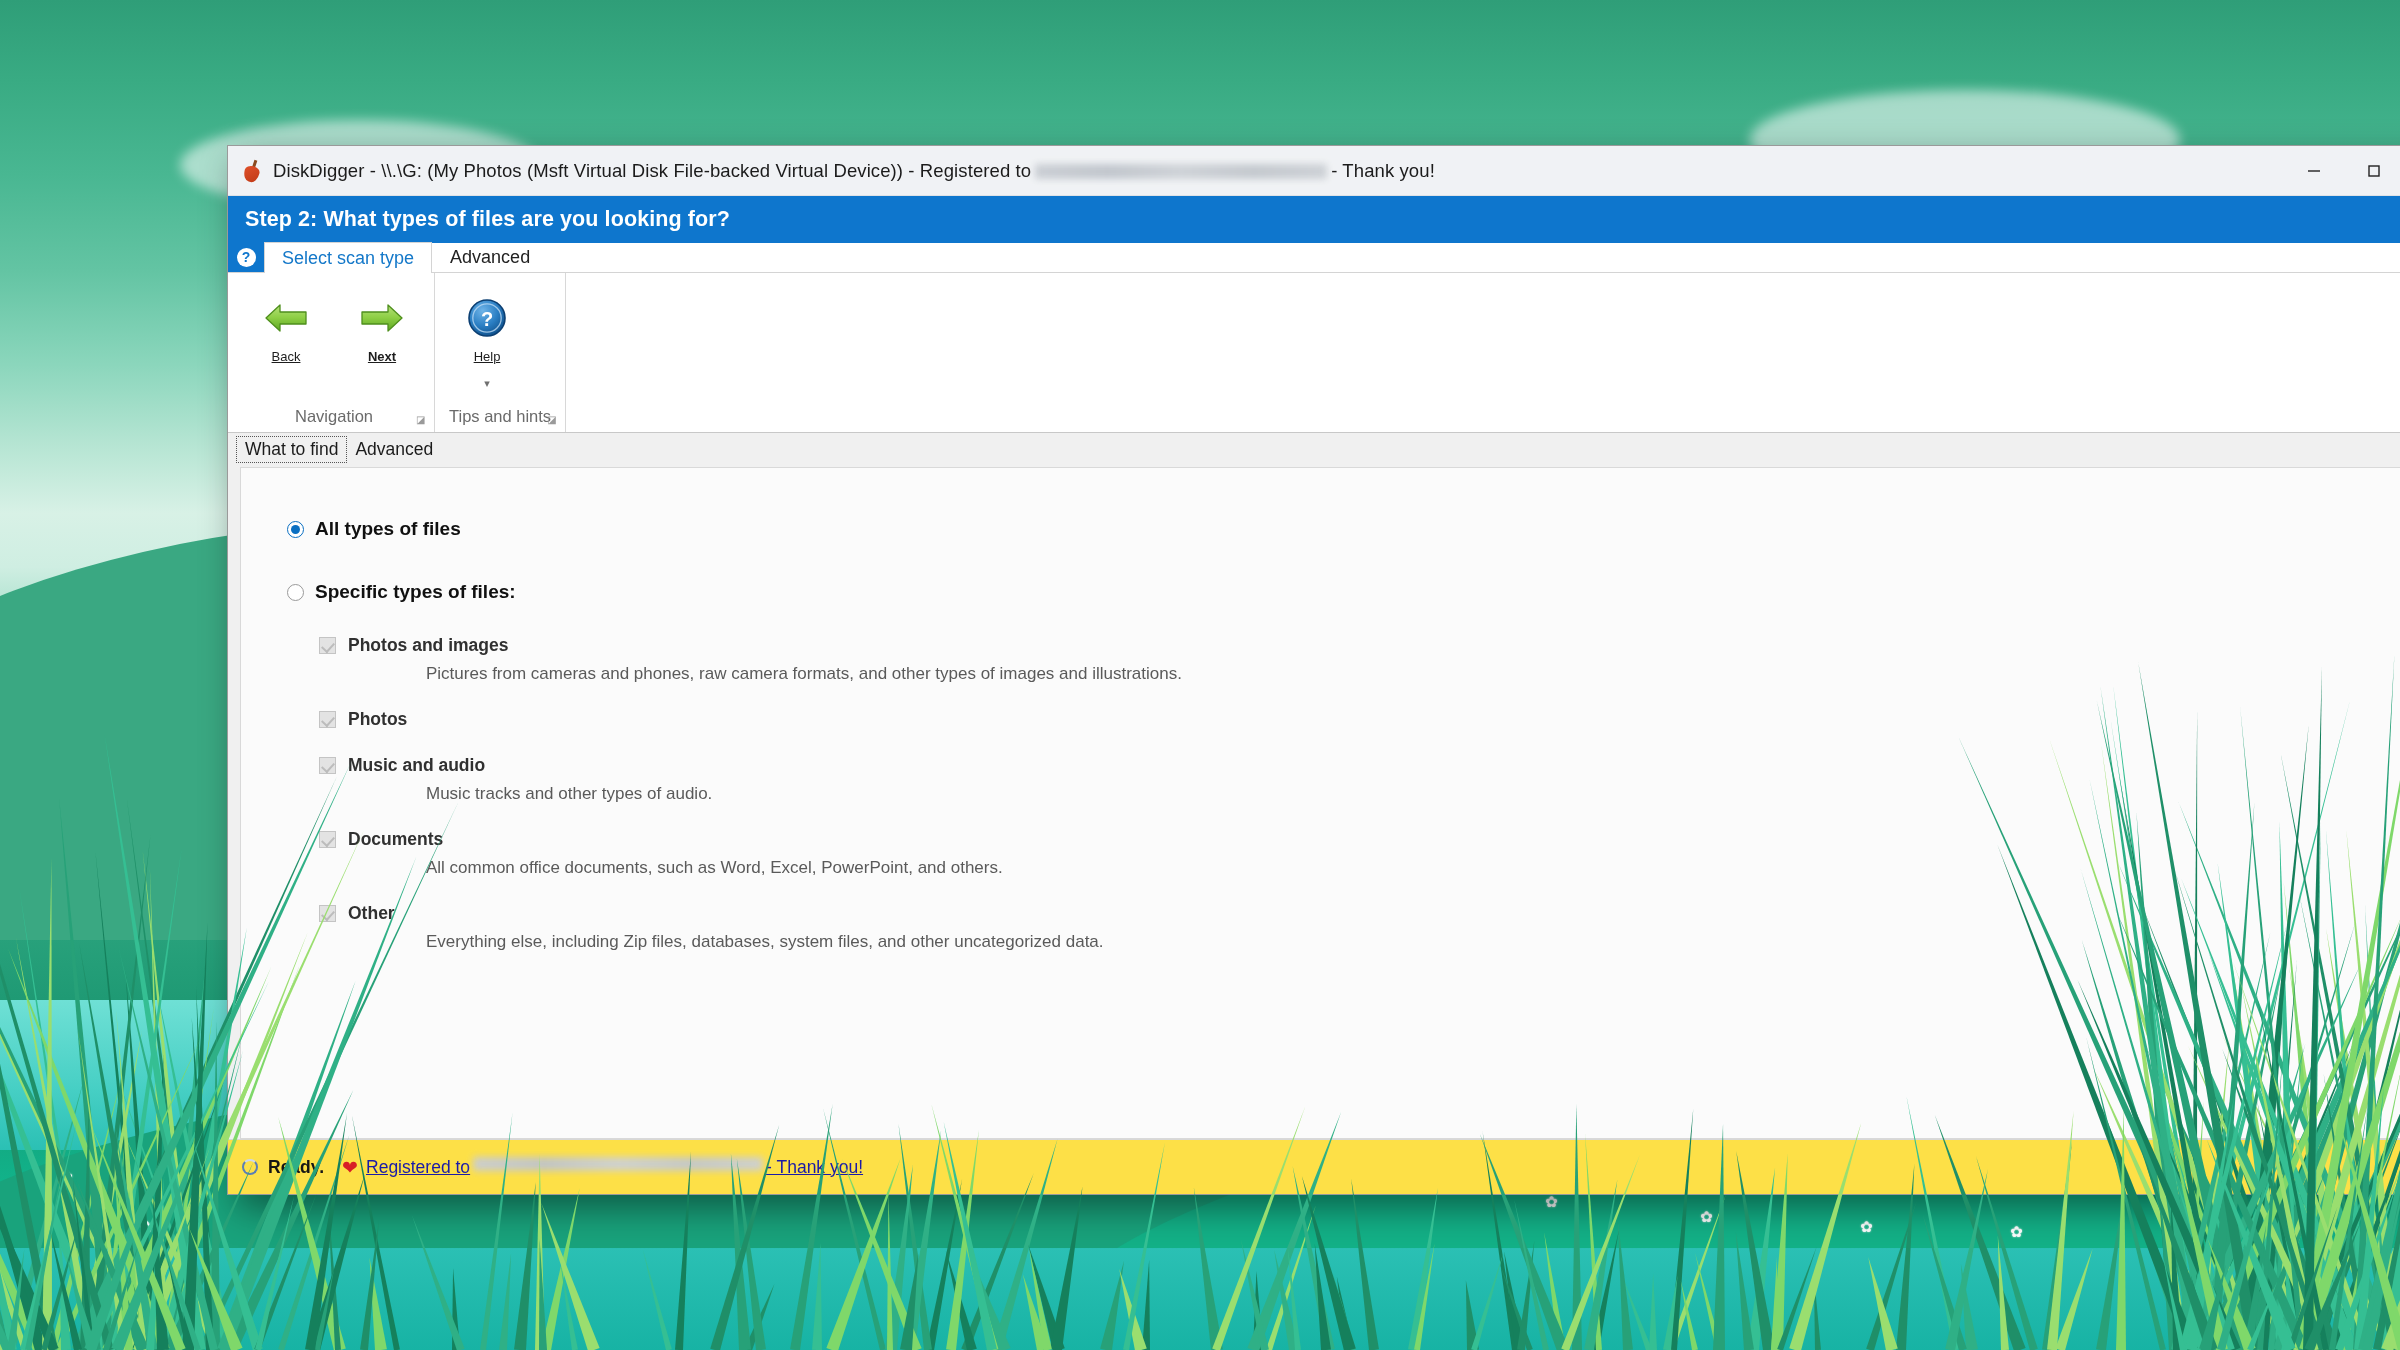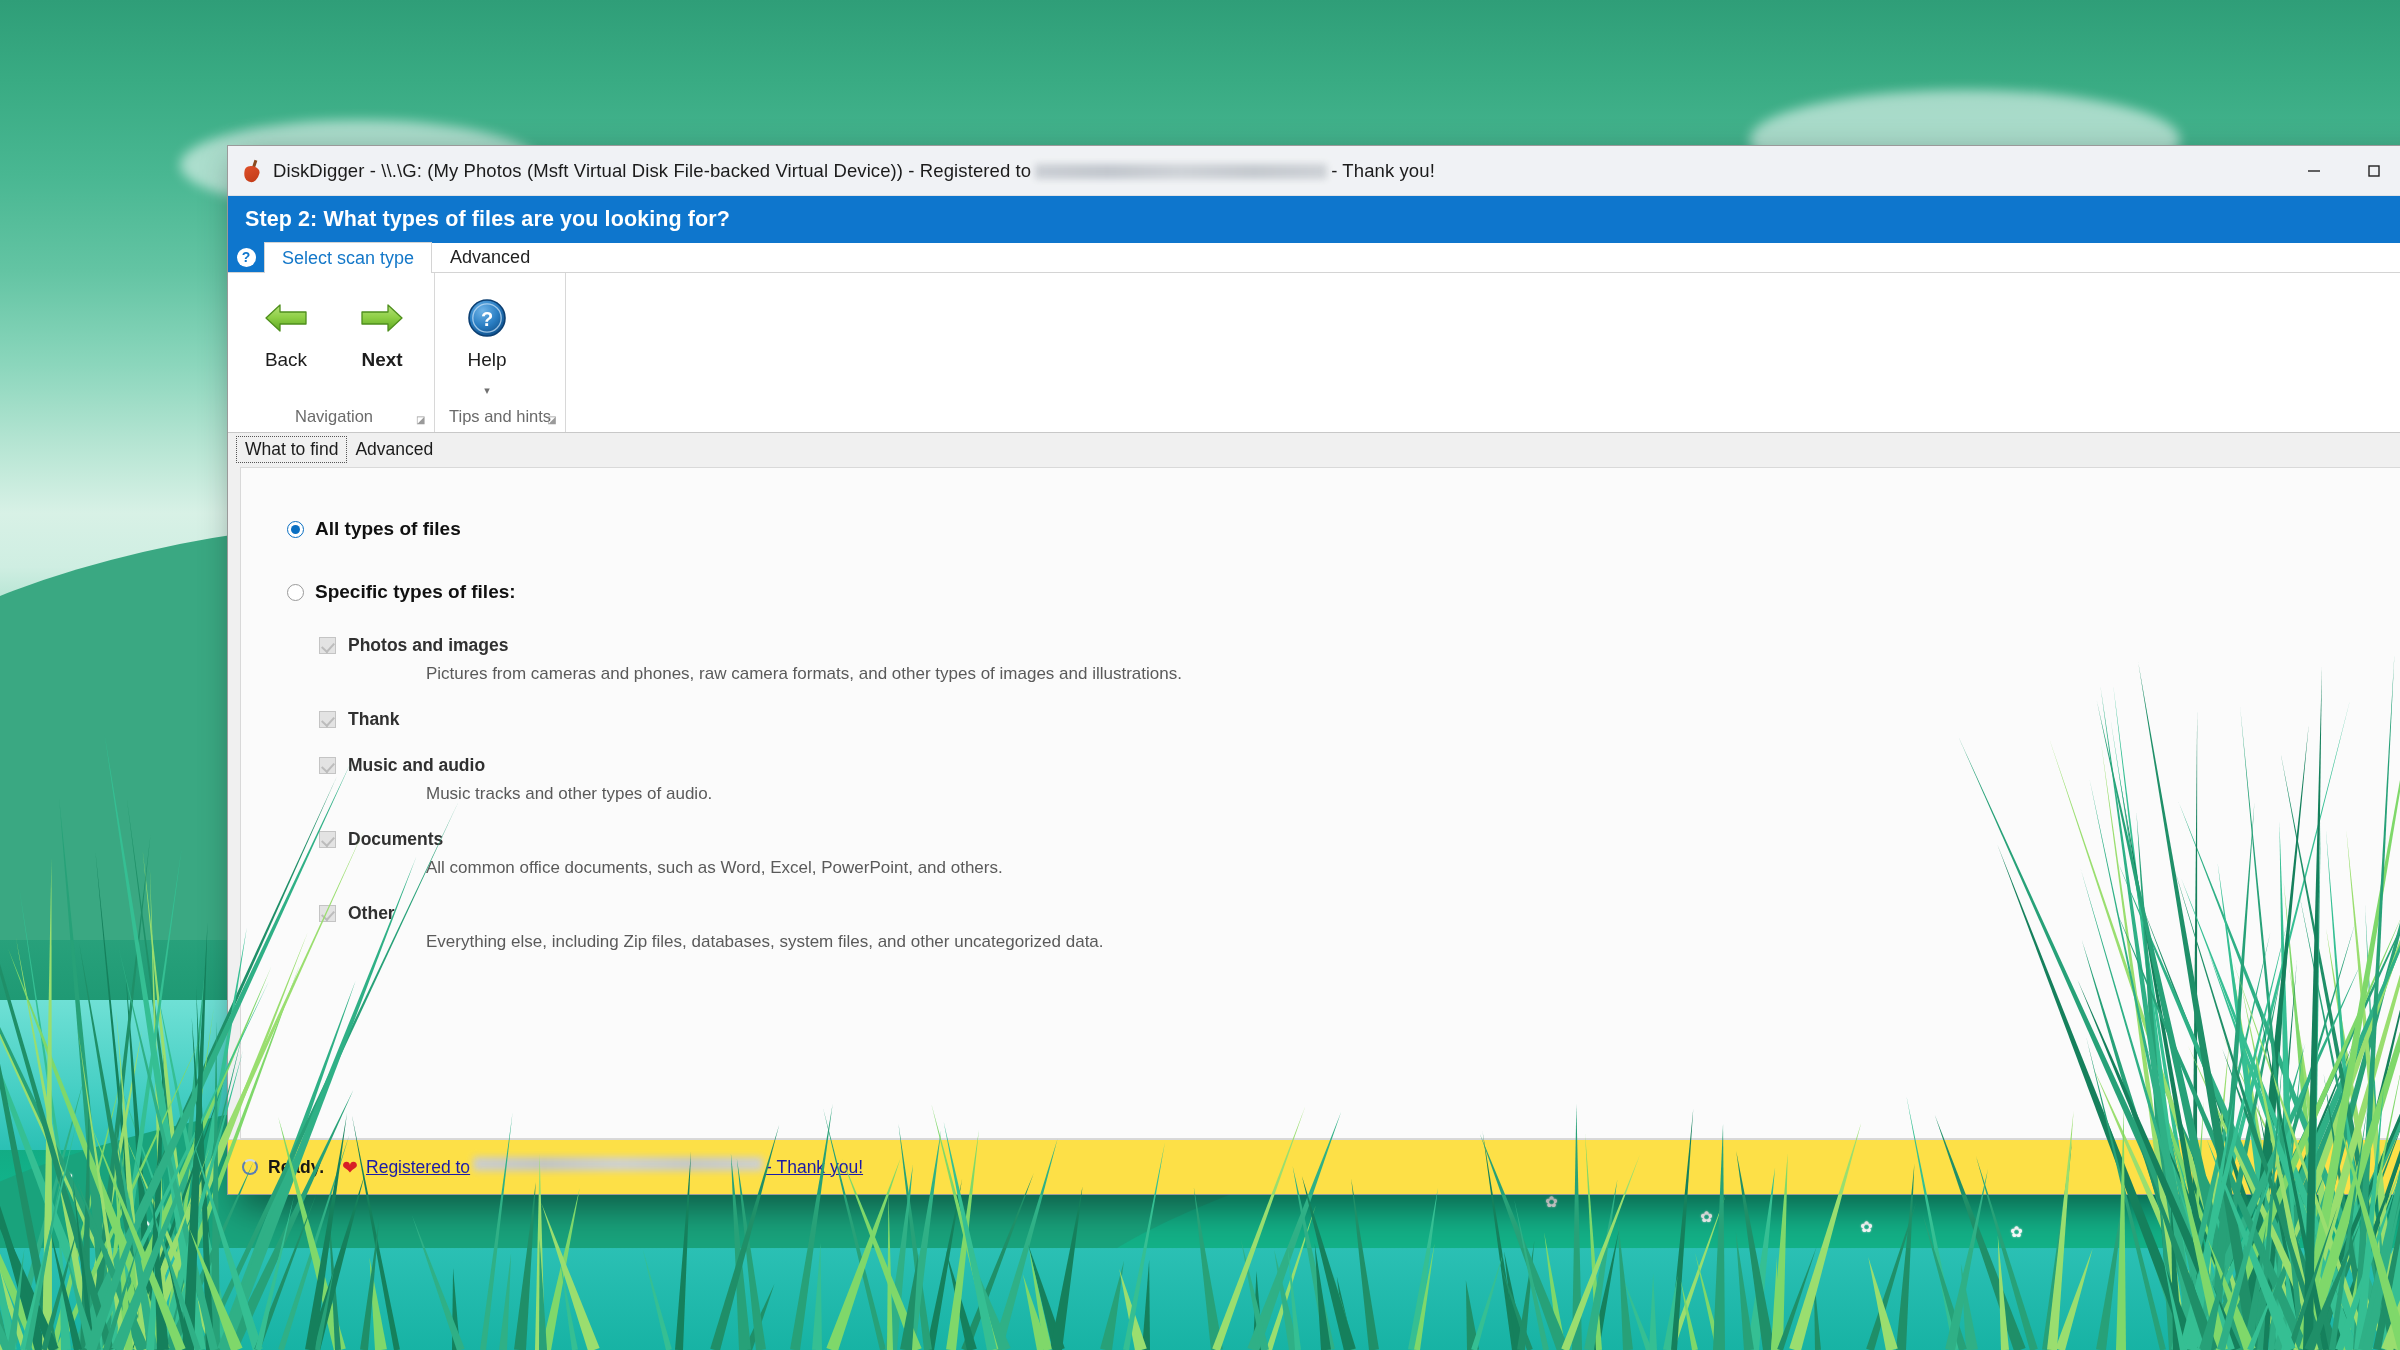--- a/index.html
+++ b/index.html
@@ -221,22 +221,23 @@
     font-size: 10px; color: #9a9a9a; line-height: 12px;
   }
   .rbtn {
     width: 96px;
     display: flex; flex-direction: column; align-items: center;
     padding-top: 4px;
   }
   .rbtn .glyph { height: 46px; display: flex; align-items: center; justify-content: center; }
   .rbtn .caption {
     margin-top: 8px;
-    font-size: 19px;
+    font-size: 13px;
     color: #1d1d1d;
+    text-decoration: underline;
   }
   .rbtn .caption.bold { font-weight: bold; }
   .rbtn .dropcaret {
     margin-top: 14px;
     font-size: 11px; color: #707070; line-height: 1;
   }
 
   
   .subtab-row {
     height: 33px;
@@ -896,21 +897,21 @@
         <div class="opt-row">
           <span class="cbox"></span>
           <span class="cb-label">Photos and images</span>
         </div>
         <div class="cb-desc">Pictures from cameras and phones, raw camera formats, and other types of images and illustrations.</div>
       </div>
 
       <div class="cb-item">
         <div class="opt-row">
           <span class="cbox"></span>
-          <span class="cb-label">Thank</span>
+          <span class="cb-label">Photos</span>
         </div>
       </div>
 
       <div class="cb-item">
         <div class="opt-row">
           <span class="cbox"></span>
           <span class="cb-label">Music and audio</span>
         </div>
         <div class="cb-desc">Music tracks and other types of audio.</div>
       </div>

